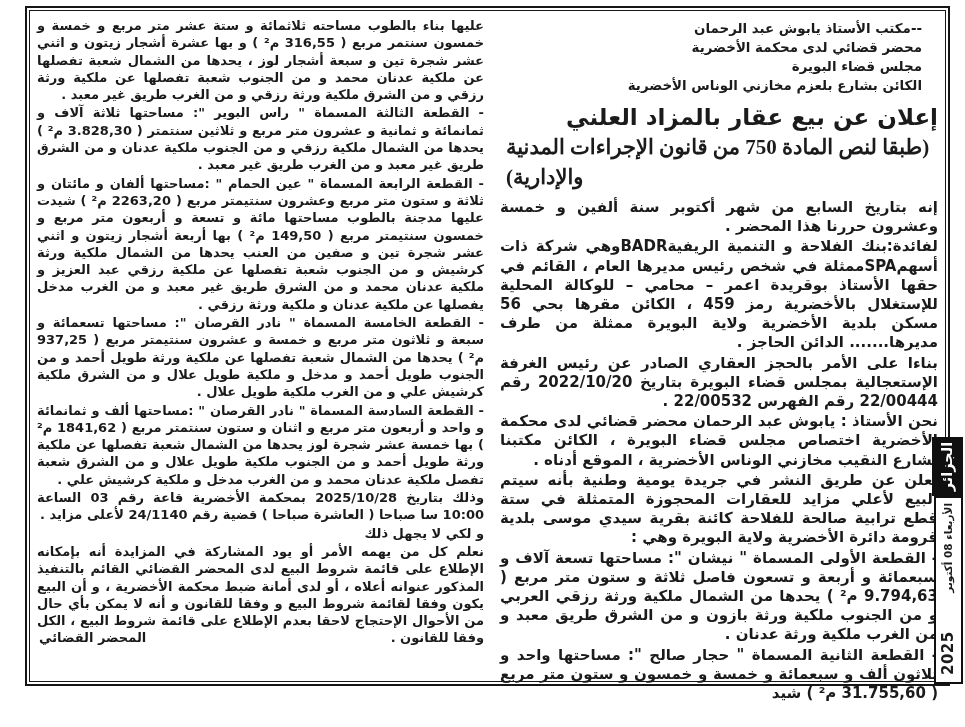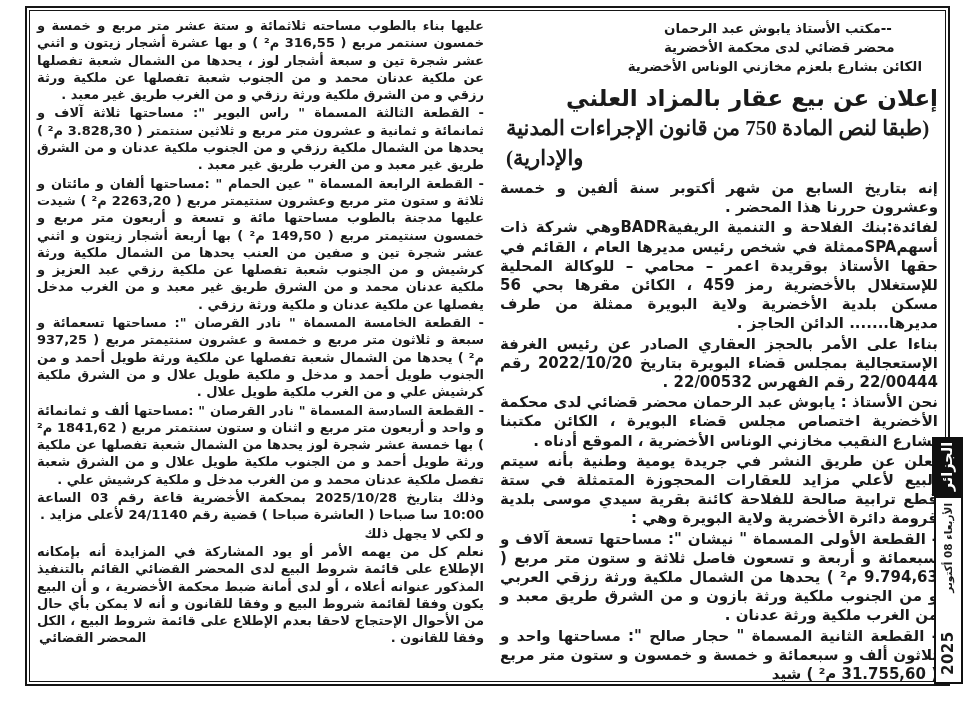--- a/index.html
+++ b/index.html
@@ -18,21 +18,21 @@
   }
   .frame-content{
     position:absolute;inset:9px 10px;direction:rtl;
     display:flex;gap:16px;
   }
   .col{box-sizing:border-box;}
   .col-right{width:438px;flex:0 0 438px;}
   .col-left{flex:1;}
 
   .office-header{
-    width:258px;margin:2px 16px 0 auto;text-align:left;
+    width:258px;margin:2px 16px 0 auto;text-align:right;
     font-size:13.4px;font-weight:700;line-height:19px;
   }
   .office-header div{white-space:nowrap;}
 
   .notice-title{
     text-align:right;font-weight:800;font-size:23px;line-height:30px;
     margin:7px 0 0 0;letter-spacing:0;
   }
   .notice-subtitle{
     text-align:left;font-weight:800;font-size:21px;line-height:30px;
@@ -74,20 +74,21 @@
 </head>
 <body>
 
 <div class="frame">
   <div class="frame-content">
 
     <div class="col col-right">
       <div class="office-header">
         <div>--مكتب الأستاذ يابوش عبد الرحمان</div>
         <div>محضر قضائي لدى محكمة الأخضرية</div>
+        <div>مجلس قضاء البويرة</div>
         <div>الكائن بشارع بلعزم مخازني الوناس الأخضرية</div>
       </div>
       <div class="notice-title">إعلان عن بيع عقار بالمزاد العلني</div>
       <div class="notice-subtitle">(طبقا لنص المادة 750 من قانون الإجراءات المدنية والإدارية)</div>
       <div class="rc-body">
         <p>إنه بتاريخ السابع من شهر أكتوبر سنة ألفين و خمسة وعشرون حررنا هذا المحضر .</p>
         <p>لفائدة:بنك الفلاحة و التنمية الريفيةBADRوهي شركة ذات أسهمSPAممثلة في شخص رئيس مديرها العام ، القائم في حقها الأستاذ بوقريدة اعمر – محامي – للوكالة المحلية للإستغلال بالأخضرية رمز 459 ، الكائن مقرها بحي 56 مسكن بلدية الأخضرية ولاية البويرة ممثلة من طرف مديرها....... الدائن الحاجز .</p>
         <p>بناءا على الأمر بالحجز العقاري الصادر عن رئيس الغرفة الإستعجالية بمجلس قضاء البويرة بتاريخ 2022/10/20 رقم 22/00444 رقم الفهرس 22/00532 .</p>
         <p>نحن الأستاذ : يابوش عبد الرحمان محضر قضائي لدى محكمة الأخضرية اختصاص مجلس قضاء البويرة ، الكائن مكتبنا بشارع النقيب مخازني الوناس الأخضرية ، الموقع أدناه .</p>
         <p>نعلن عن طريق النشر في جريدة يومية وطنية بأنه سيتم البيع لأعلي مزايد للعقارات المحجوزة المتمثلة في ستة قطع ترابية صالحة للفلاحة كائنة بقرية سيدي موسى بلدية قرومة دائرة الأخضرية ولاية البويرة وهي :</p>

